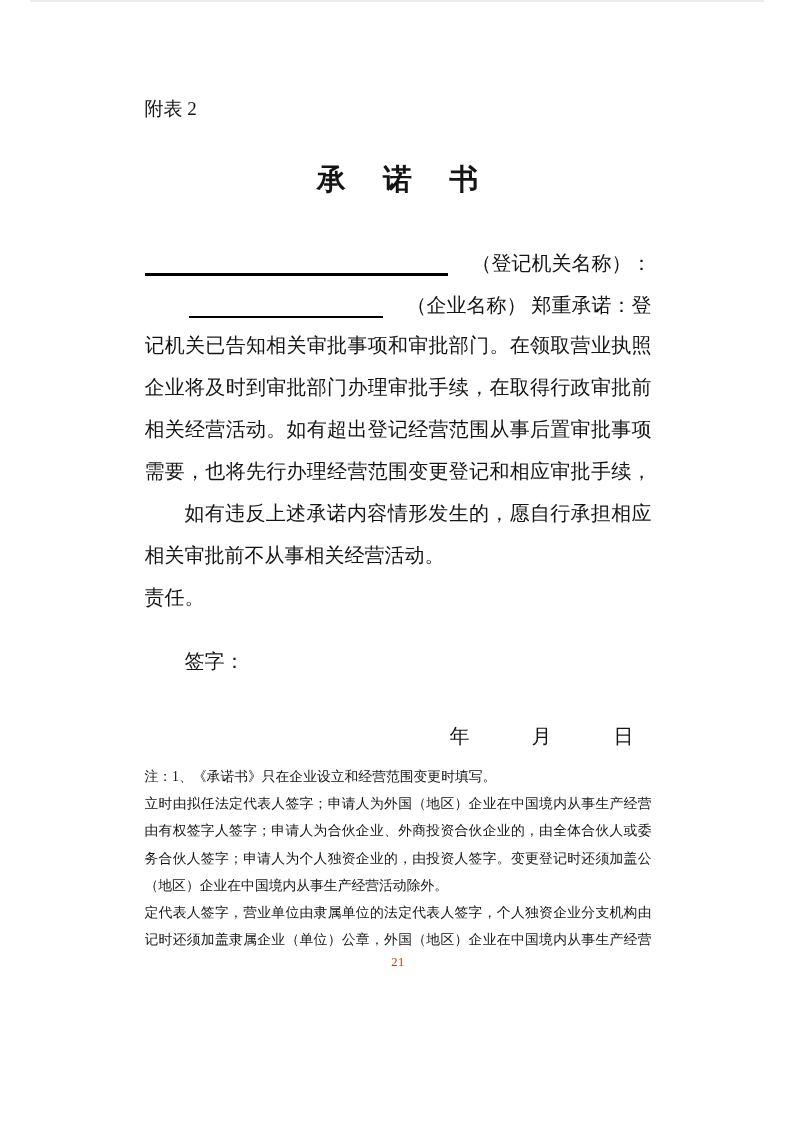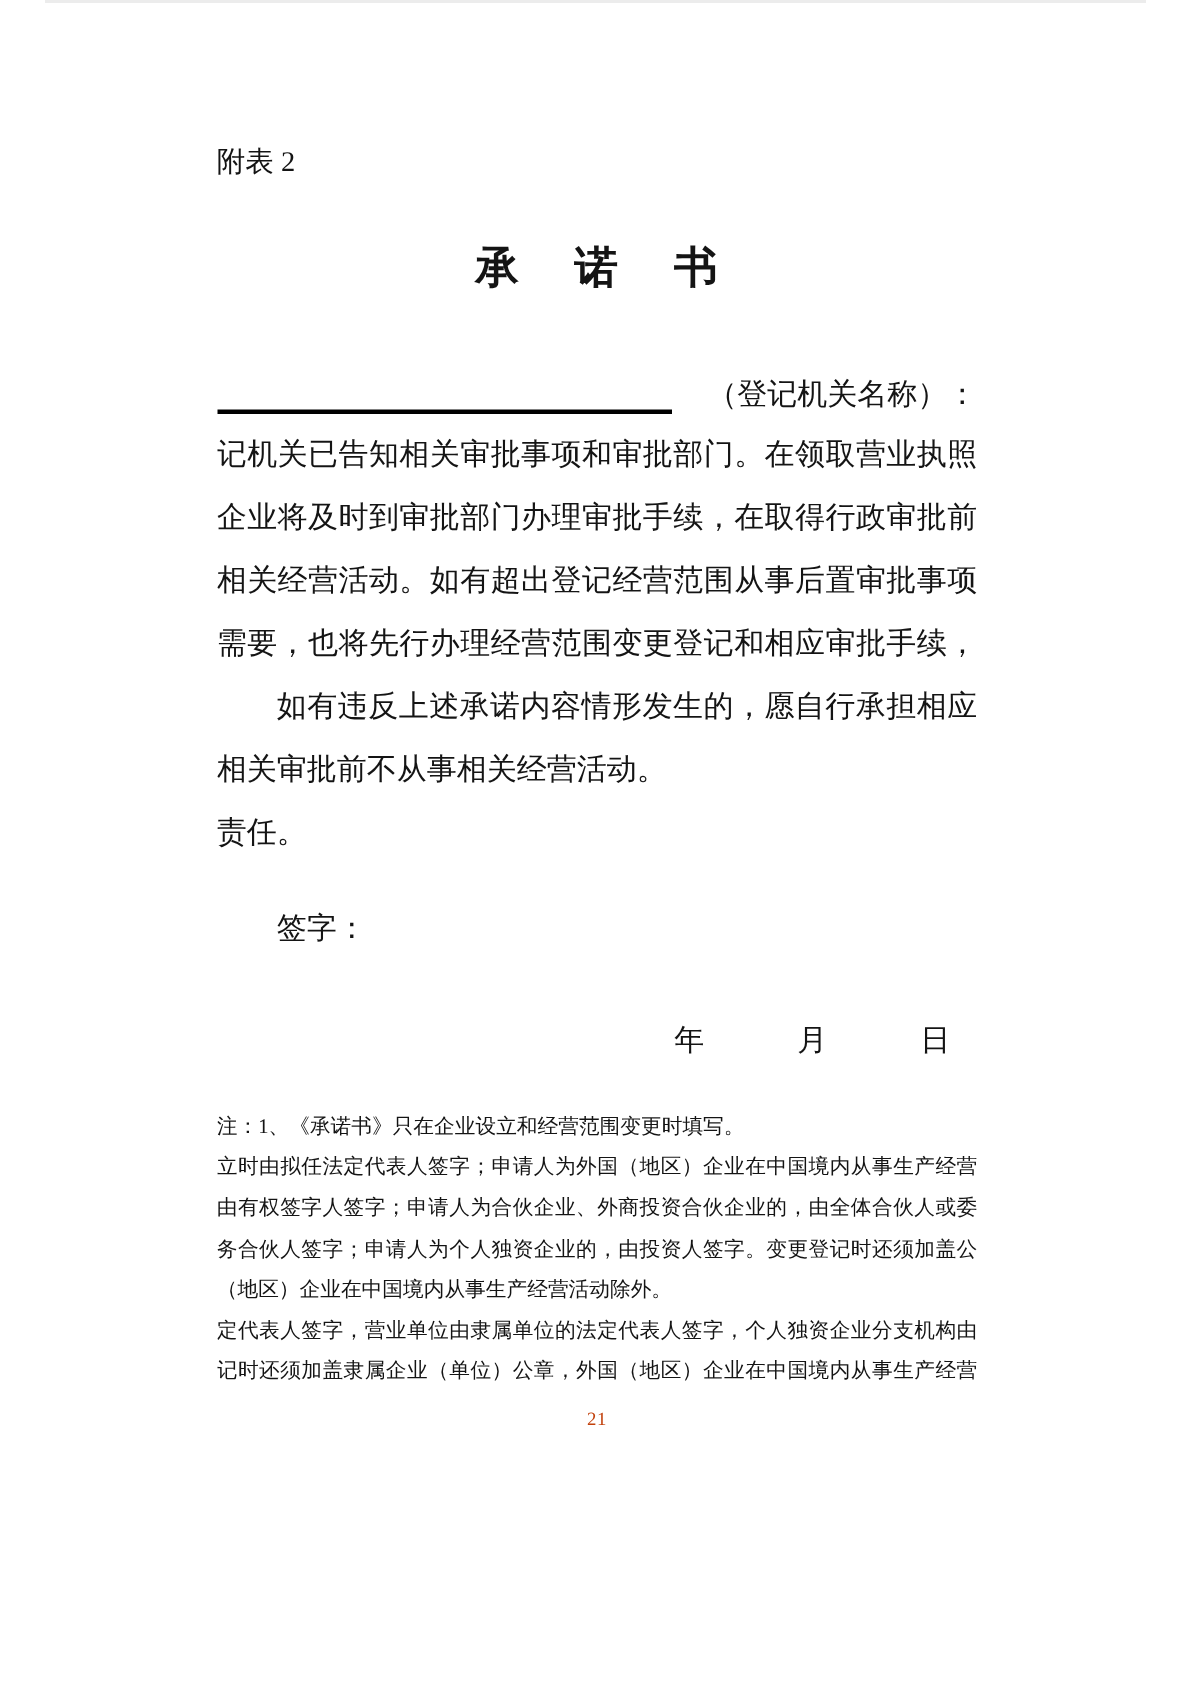--- a/index.html
+++ b/index.html
@@ -81,31 +81,31 @@
   .date-row {
     margin-top: 33px;
     display: flex;
     justify-content: flex-end;
     column-gap: 62px;
     padding-right: 18px;
     font-size: 20px;
     line-height: 42px;
   }
   .notes {
-    margin-top: 22px;
+    margin-top: 6px;
     font-size: 13.8px;
   }
   .note-line {
     line-height: 27.2px;
     height: 27.2px;
     overflow: hidden;
   }
   .note-indent { padding-left: 28px; }
   .page-number {
-    margin-top: 12px;
+    margin-top: 2px;
     text-align: center;
     font-size: 12.5px;
     color: #c2410c;
     letter-spacing: 0.5px;
   }
 </style>
 </head>
 <body>
 
 <div class="page">
@@ -114,20 +114,24 @@
 
   <div class="doc-title">承 诺 书</div>
 
   <div class="form-area">
 
     <div class="form-line">
       <span class="blank blank-1"></span>
       <span class="form-label">（登记机关名称）：</span>
     </div>
 
+    <div class="form-line">
+      <span class="blank blank-2 indent-2"></span>
+      <span class="form-label">（企业名称） 郑重承诺：登</span>
+    </div>
 
     <div class="body-line justify">记机关已告知相关审批事项和审批部门。在领取营业执照后，本</div>
     <div class="body-line justify">企业将及时到审批部门办理审批手续，在取得行政审批前不从事</div>
     <div class="body-line justify">相关经营活动。如有超出登记经营范围从事后置审批事项经营的</div>
     <div class="body-line justify">需要，也将先行办理经营范围变更登记和相应审批手续，未取得</div>
     <div class="body-line justify p-indent">如有违反上述承诺内容情形发生的，愿自行承担相应的法律</div>
 
     <div class="body-line">相关审批前不从事相关经营活动。</div>
     <div class="body-line">责任。</div>
 

